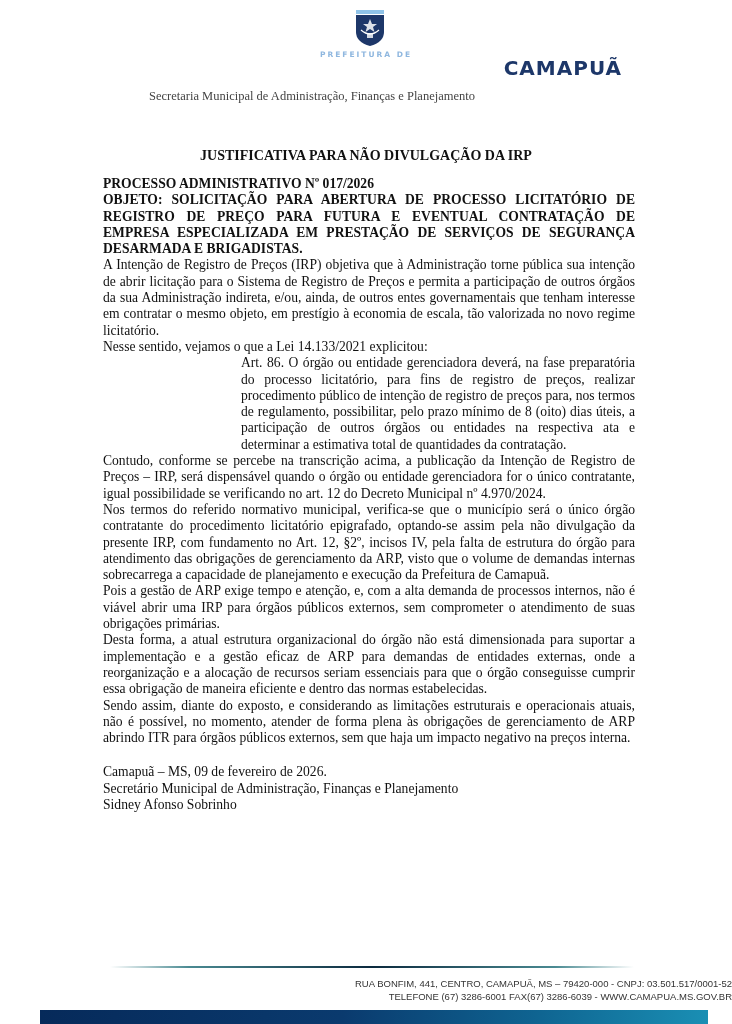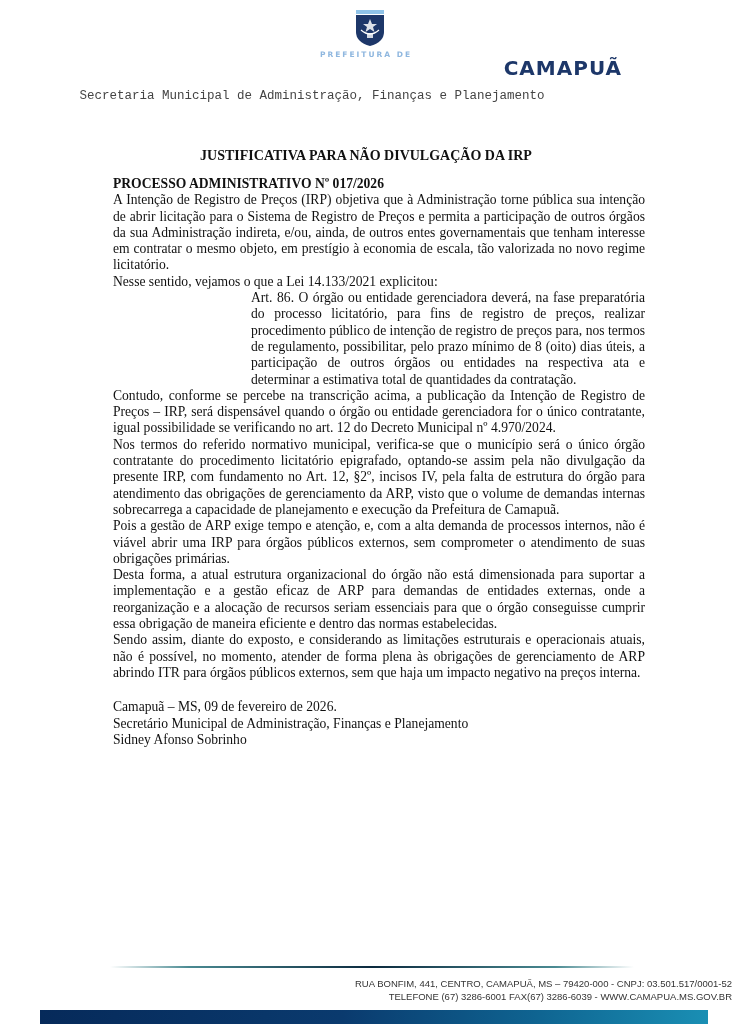--- a/index.html
+++ b/index.html
@@ -1,23 +1,23 @@
 <!DOCTYPE html>
 <html><head>
   <meta charset="utf-8">
   <style>
     html, body { margin: 0; padding: 0; background: #ffffff; }
     body { width: 732px; height: 1024px; position: relative; overflow: hidden; font-family: "Liberation Serif", serif; color: #111; }
     .header { position: absolute; top: 0; left: 0; width: 732px; height: 112px; }
     .crest { position: absolute; left: 350px; top: 8px; width: 40px; height: 40px; }
     .pref-de { position: absolute; left: 0; width: 732px; top: 50px; text-align: center; font-family: "DejaVu Sans", sans-serif; font-weight: bold; font-size: 7.5px; letter-spacing: 2px; color: #8fb7df; }
     .camapua { position: absolute; left: 0; width: 622px; top: 56px; text-align: right; font-family: "DejaVu Sans", sans-serif; font-weight: bold; font-size: 20px; letter-spacing: 1px; color: #1d3769; }
-    .secretaria { position: absolute; left: 0; width: 624px; top: 89px; text-align: center; font-family: Liberation Mono, monospace; font-size: 12.5px; color: #444; }
+    .secretaria { position: absolute; left: 0; width: 624px; top: 89px; text-align: center; font-family: Liberation Serif, serif; font-size: 12.5px; color: #444; }
     .doc-title { position: absolute; left: 0; width: 732px; top: 148px; text-align: center; font-weight: bold; font-size: 14px; }
-    .content { position: absolute; left: 113px; top: 176px; width: 532px; font-size: 13.6px; line-height: 16.3px; }
+    .content { position: absolute; left: 103px; top: 176px; width: 532px; font-size: 13.6px; line-height: 16.3px; }
     .bold { font-weight: bold; }
     .just { text-align: justify; text-align-last: left; margin: 0; }
     .quote { margin: 0 0 0 138px; text-align: justify; text-align-last: left; }
     .gap { }
     .sign { margin-top: 18px; font-weight: normal; }
     .footer-line { position: absolute; left: 110px; top: 966px; width: 524px; height: 2px; background: linear-gradient(90deg, rgba(255,255,255,0) 0%, #4a8a92 15%, #0c2a3e 50%, #4a8a92 85%, rgba(255,255,255,0) 100%); }
     .footer-text { position: absolute; left: 0; width: 732px; top: 977px; text-align: right; font-family: "Liberation Sans", sans-serif; font-size: 9.5px; line-height: 13px; color: #333; }
     .footer-band { position: absolute; left: 40px; top: 1010px; width: 668px; height: 14px; background: linear-gradient(90deg, #062a5a 0%, #0a3a6e 45%, #0f6592 75%, #1a8fb4 100%); }
   </style>
 </head>
@@ -33,20 +33,21 @@
   </svg>
   <div class="pref-de">PREFEITURA DE</div>
   <div class="camapua">CAMAPUÃ</div>
   <div class="secretaria">Secretaria Municipal de Administração, Finanças e Planejamento</div>
 </div>
 
 <div class="doc-title">JUSTIFICATIVA PARA NÃO DIVULGAÇÃO DA IRP</div>
 
 <div class="content">
   <p class="just bold">PROCESSO ADMINISTRATIVO Nº 017/2026</p>
+  <p class="just bold">OBJETO: SOLICITAÇÃO PARA ABERTURA DE PROCESSO LICITATÓRIO DE REGISTRO DE PREÇO PARA FUTURA E EVENTUAL CONTRATAÇÃO DE EMPRESA ESPECIALIZADA EM PRESTAÇÃO DE SERVIÇOS DE SEGURANÇA DESARMADA E BRIGADISTAS.</p>
   <p class="just">A Intenção de Registro de Preços (IRP) objetiva que à Administração torne pública sua intenção de abrir licitação para o Sistema de Registro de Preços e permita a participação de outros órgãos da sua Administração indireta, e/ou, ainda, de outros entes governamentais que tenham interesse em contratar o mesmo objeto, em prestígio à economia de escala, tão valorizada no novo regime licitatório.</p>
   <p class="just">Nesse sentido, vejamos o que a Lei 14.133/2021 explicitou:</p>
   <p class="quote">Art. 86. O órgão ou entidade gerenciadora deverá, na fase preparatória do processo licitatório, para fins de registro de preços, realizar procedimento público de intenção de registro de preços para, nos termos de regulamento, possibilitar, pelo prazo mínimo de 8 (oito) dias úteis, a participação de outros órgãos ou entidades na respectiva ata e determinar a estimativa total de quantidades da contratação.</p>
   <p class="just">Contudo, conforme se percebe na transcrição acima, a publicação da Intenção de Registro de Preços – IRP, será dispensável quando o órgão ou entidade gerenciadora for o único contratante, igual possibilidade se verificando no art. 12 do Decreto Municipal nº 4.970/2024.</p>
   <p class="just">Nos termos do referido normativo municipal, verifica-se que o município será o único órgão contratante do procedimento licitatório epigrafado, optando-se assim pela não divulgação da presente IRP, com fundamento no Art. 12, §2º, incisos IV, pela falta de estrutura do órgão para atendimento das obrigações de gerenciamento da ARP, visto que o volume de demandas internas sobrecarrega a capacidade de planejamento e execução da Prefeitura de Camapuã.</p>
   <p class="just gap">Pois a gestão de ARP exige tempo e atenção, e, com a alta demanda de processos internos, não é viável abrir uma IRP para órgãos públicos externos, sem comprometer o atendimento de suas obrigações primárias.</p>
   <p class="just gap">Desta forma, a atual estrutura organizacional do órgão não está dimensionada para suportar a implementação e a gestão eficaz de ARP para demandas de entidades externas, onde a reorganização e a alocação de recursos seriam essenciais para que o órgão conseguisse cumprir essa obrigação de maneira eficiente e dentro das normas estabelecidas.</p>
   <p class="just gap">Sendo assim, diante do exposto, e considerando as limitações estruturais e operacionais atuais, não é possível, no momento, atender de forma plena às obrigações de gerenciamento de ARP abrindo ITR para órgãos públicos externos, sem que haja um impacto negativo na preços interna.</p>
   <div class="sign">
     <div>Camapuã – MS, 09 de fevereiro de 2026.</div>

